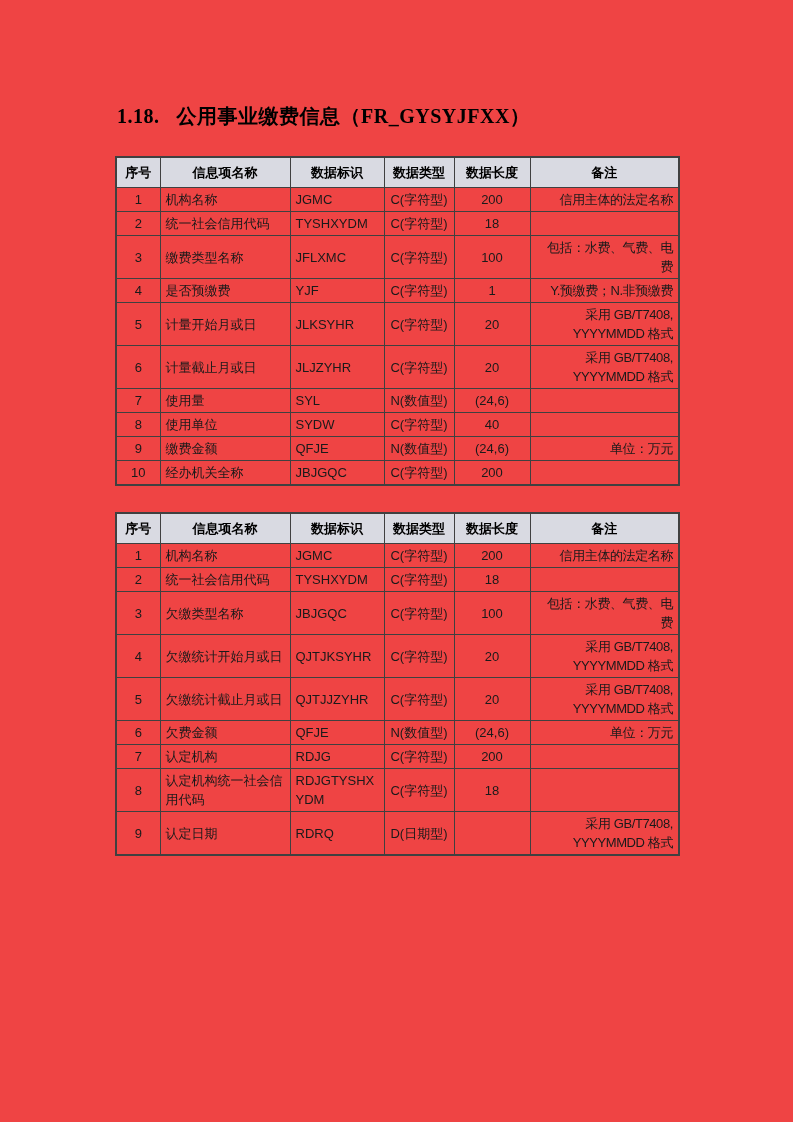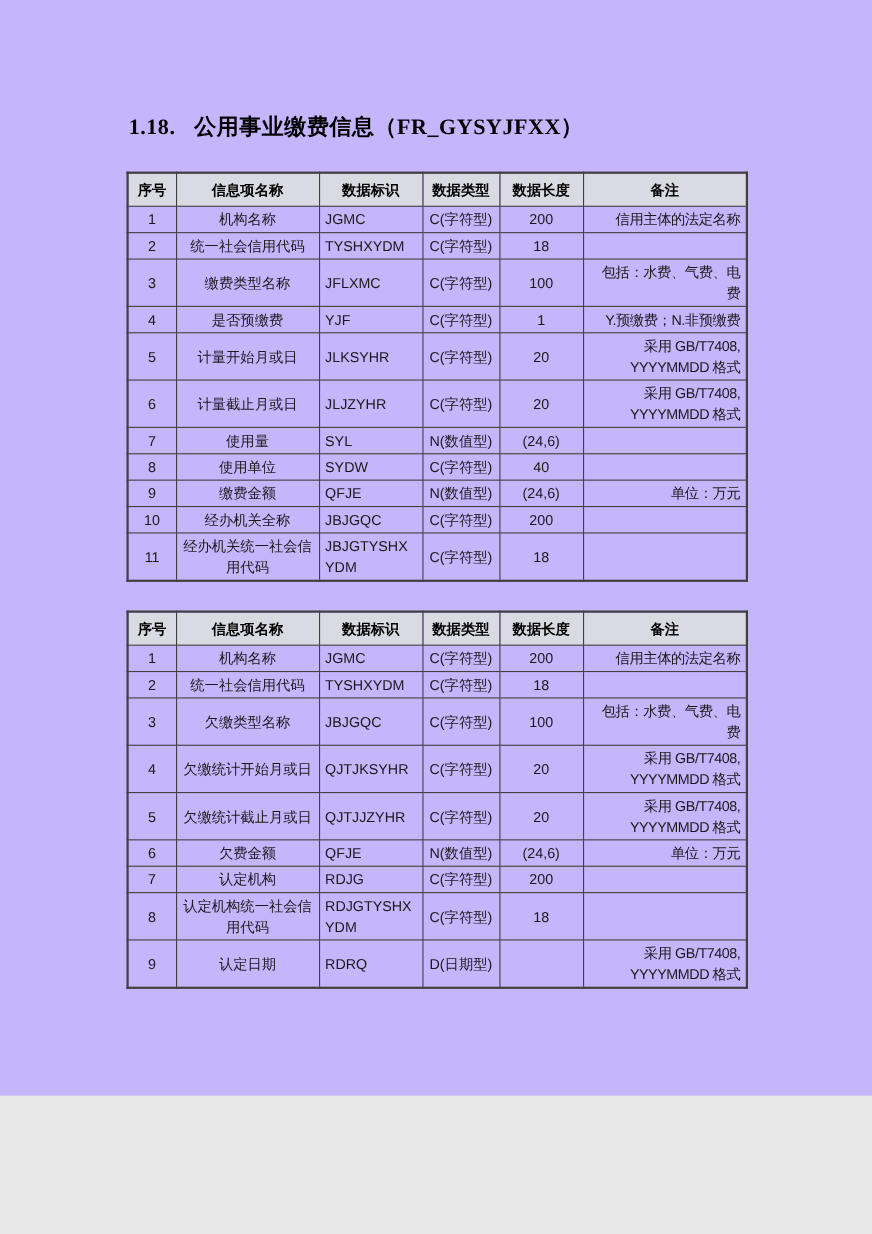--- a/index.html
+++ b/index.html
@@ -2,22 +2,22 @@
 <html lang="zh" style="--header-bg: #d9dae2; --border-color: #404040; --text-color: #1a1a1a;"><head>
 <meta charset="utf-8">
 <style>
   html,body { margin:0; padding:0; }
   body {
     background:#e8e8e8;
     font-family:"Liberation Sans","DejaVu Sans",sans-serif;
   }
   .page {
     position:relative;
-    width:793px; height:996px;
-    background:#c4b5fd;
+    width:793px; height:1122px;
+    background:#ef4444;
     margin:0 auto;
     overflow:hidden;
     color:var(--text-color,#1a1a1a);
   }
   .content {
     padding:103px 115px 0 115px;
   }
   .section-heading {
     font-size:20px;
     line-height:27px;
@@ -58,21 +58,21 @@
   }
   .spec-table td {
     padding:2px 5px;
     height:19px;
     vertical-align:middle;
   }
   
   .spec-table td.c0, .spec-table td.c3, .spec-table td.c4 {
     text-align:center; padding:2px 2px;
   }
-  .spec-table td.c1 { text-align:center; }
+  .spec-table td.c1 { text-align:left; }
   .spec-table td.c2 { text-align:left; word-break:break-all; }
   .spec-table td.c5 { text-align:right; letter-spacing:-0.4px; }
 </style>
 </head>
 <body>
 
 <div class="page">
   <div class="content">
 
     <h2 class="section-heading section-1"><span class="h-num">1.18.</span><span class="h-title">公用事业缴费信息</span><span class="h-title">（</span><span class="h-code">FR_GYSYJFXX</span><span class="h-title">）</span></h2>
@@ -170,28 +170,20 @@
             <td class="c5">单位：万元</td>
           </tr>
           <tr>
             <td class="c0">10</td>
             <td class="c1">经办机关全称</td>
             <td class="c2">JBJGQC</td>
             <td class="c3">C(字符型)</td>
             <td class="c4">200</td>
             <td class="c5"></td>
           </tr>
-          <tr>
-            <td class="c0">11</td>
-            <td class="c1">经办机关统一社会信用代码</td>
-            <td class="c2">JBJGTYSHXYDM</td>
-            <td class="c3">C(字符型)</td>
-            <td class="c4">18</td>
-            <td class="c5"></td>
-          </tr>
         </tbody>
     </table>
 
 
     <table class="spec-table">
       <colgroup>
         <col style="width:44px">
           <col style="width:130px">
           <col style="width:94px">
         <col style="width:70px">

